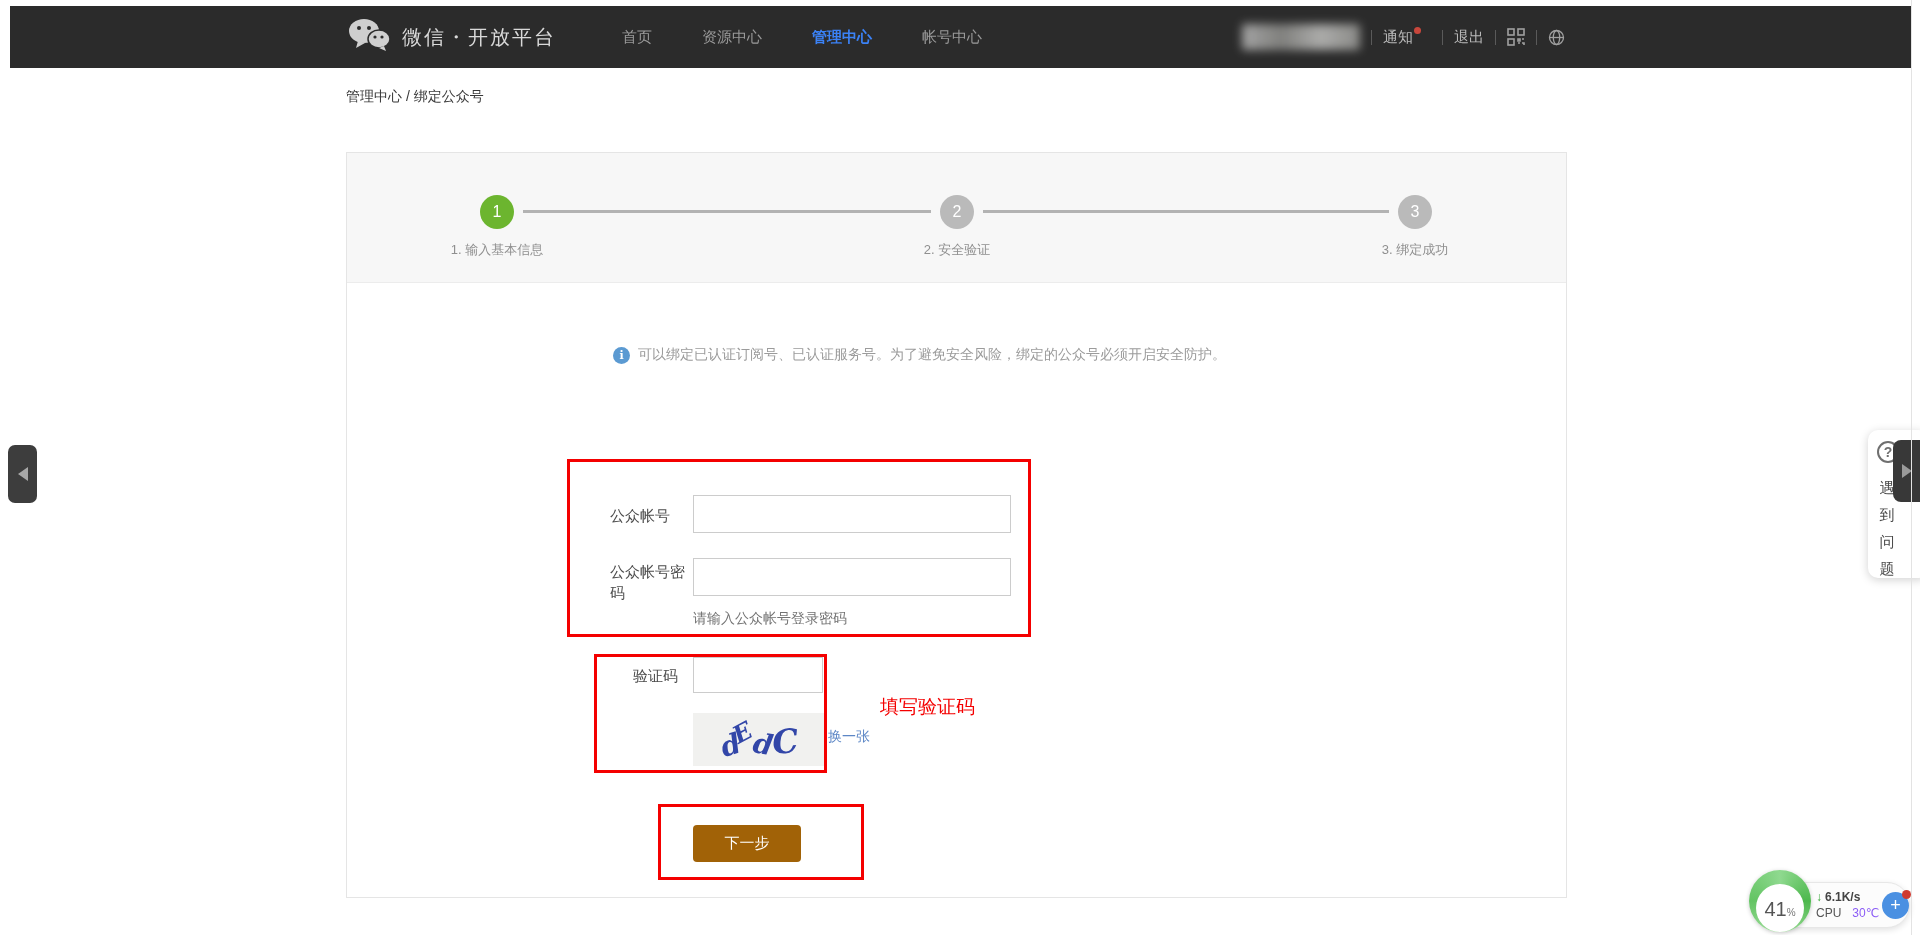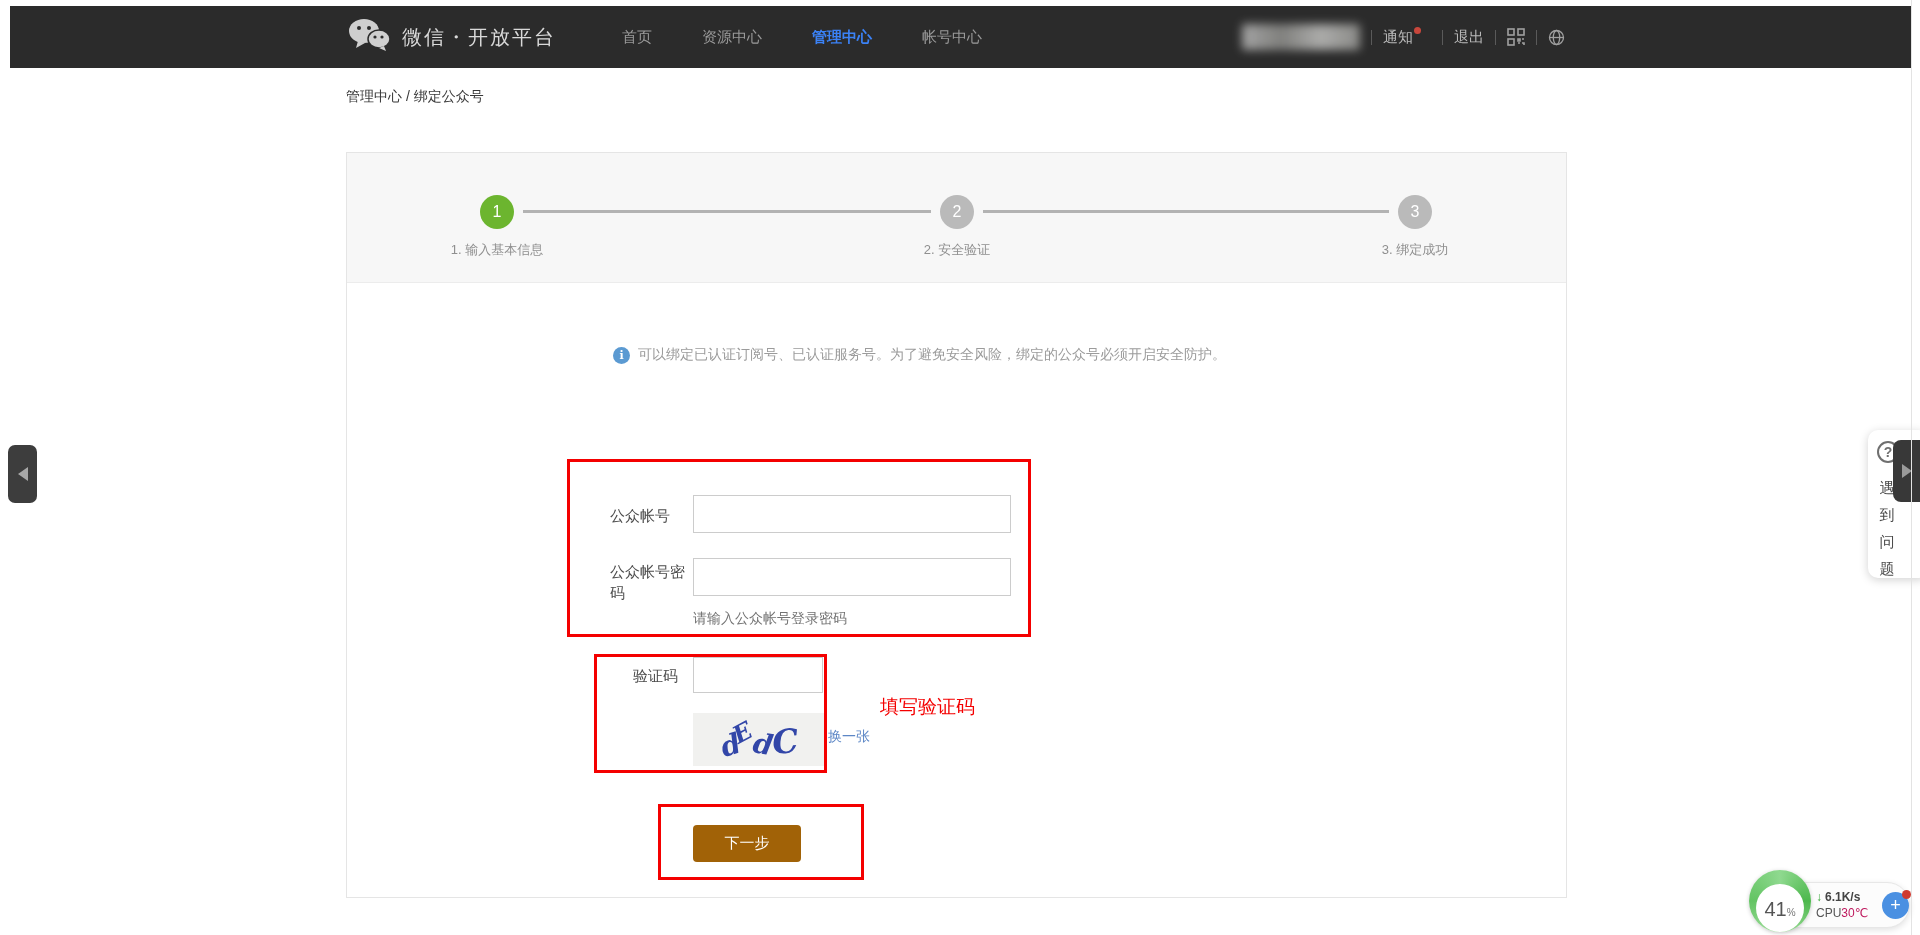--- a/index.html
+++ b/index.html
@@ -94,21 +94,21 @@
           background:conic-gradient(#8fd98f,#4db84d,#a8e2a4,#63c463,#8fd98f);
           display:flex; align-items:flex-end; justify-content:center; box-shadow:0 1px 4px rgba(0,0,0,.2); }
   .ring-inner { width:48px; height:48px; border-radius:50%; background:#fff;
                 display:flex; align-items:baseline; justify-content:center; padding-top:14px; }
   .ring-inner .pct { font-size:20px; color:#555; }
   .ring-inner .pct-unit { font-size:10px; color:#777; }
   .pill-lines { position:absolute; left:57px; top:6px; line-height:16px; white-space:nowrap; }
   .net-line { font-size:12px; color:#444; font-weight:bold; }
   .net-line .dn { color:#3aa83a; font-weight:bold; margin-right:3px; }
   .cpu-line { font-size:12px; color:#555; }
-  .cpu-line .temp { color:#be185d; margin-left:0; }
+  .cpu-line .temp { color:#8b5cf6; margin-left:11px; }
   .plus-btn { position:absolute; left:123px; top:9px; width:27px; height:27px; border-radius:50%;
               background:#4a90e2; color:#fff; font-size:18px; display:flex; align-items:center;
               justify-content:center; cursor:pointer; }
   .plus-dot { position:absolute; right:-2px; top:-2px; width:9px; height:9px; border-radius:50%; background:#d03a30; }
 
   .right-edge { position:absolute; left:1911px; top:0; width:1px; height:935px; background:#e3e3e3; }
 </style>
 </head>
 <body>
 

